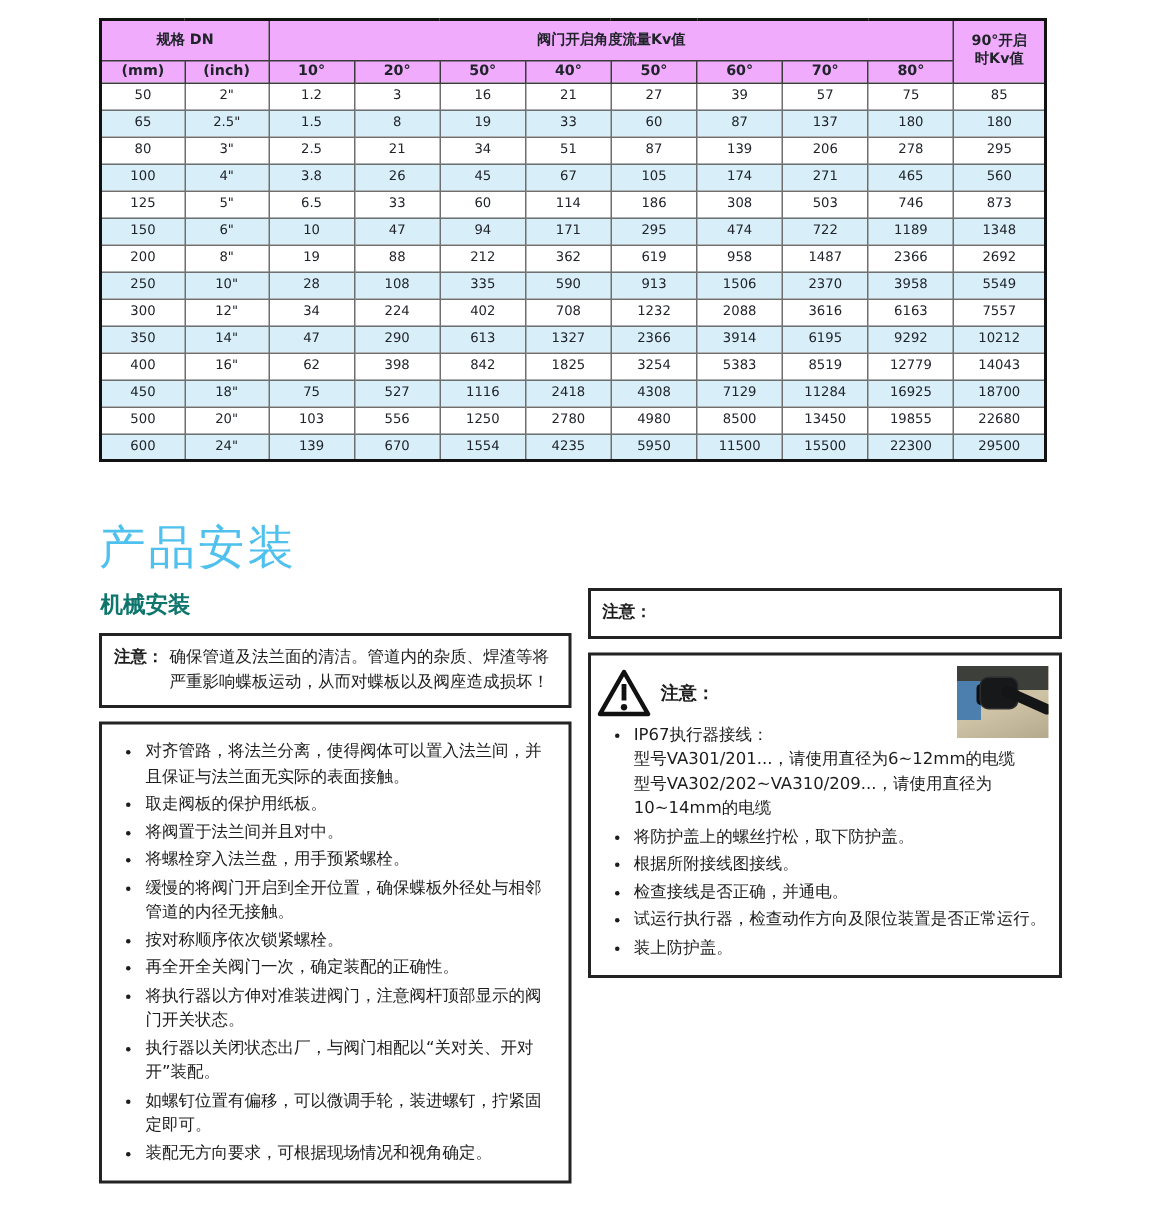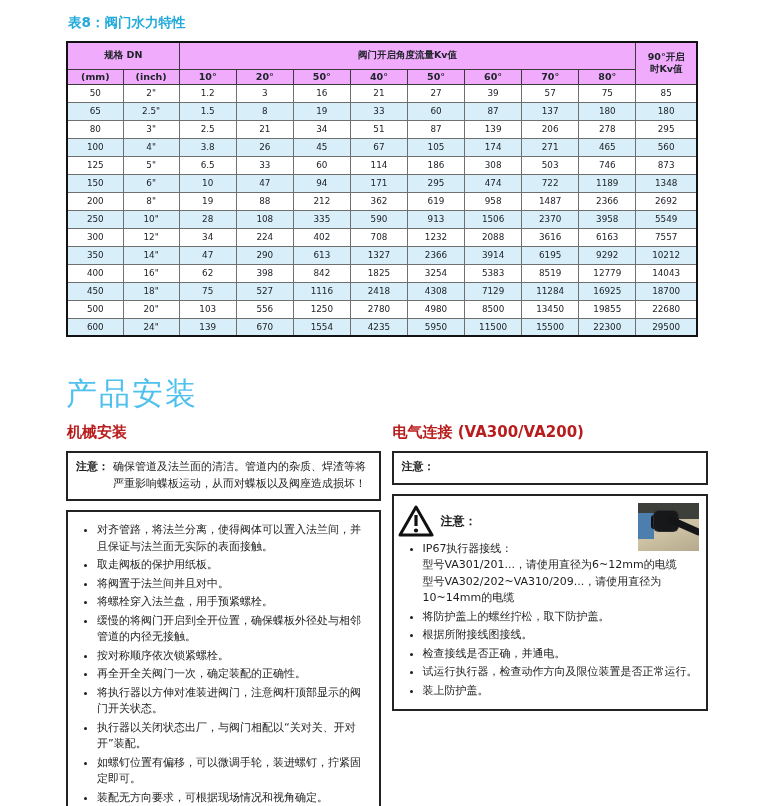--- a/index.html
+++ b/index.html
@@ -52,21 +52,21 @@
     font-weight:400;
     color:#4fc1ee;
     letter-spacing:2px;
   }
 
   
   .cols { display:flex; gap:11px; margin-top:6px; }
   .col-left  { width:315px; }
   .col-right { width:317px; }
   .sub-heading {
-    font-size:15px; font-weight:bold; color:#b91c1c;
+    font-size:15px; font-weight:bold; color:#0f766e;
     margin:2px 0 9px 1px;
   }
   .nbox {
     border:2px solid #232323;
     padding:6px 8px 7px 8px;
     font-size:11px;
     line-height:1.5;
     background:#fff;
   }
   .nrow { display:flex; }
@@ -113,21 +113,20 @@
     position:absolute; left:30px; top:12px; width:36px; height:7px;
     background:#141516; border-radius:3px;
     transform:rotate(24deg); transform-origin:left center;
   }
 </style>
 </head>
 <body>
 
 <div class="page">
 
-  <div class="tbl-title">表8：阀门水力特性</div>
 
   <table class="kv">
     <colgroup>
       <col style="width:56px">
         <col style="width:56px">
       <col style="width:57px">
         <col style="width:57px">
         <col style="width:57px">
         <col style="width:57px">
       <col style="width:57px">
@@ -367,21 +366,20 @@
             <li>再全开全关阀门一次，确定装配的正确性。</li>
             <li>将执行器以方伸对准装进阀门，注意阀杆顶部显示的阀门开关状态。</li>
             <li>执行器以关闭状态出厂，与阀门相配以“关对关、开对开”装配。</li>
             <li>如螺钉位置有偏移，可以微调手轮，装进螺钉，拧紧固定即可。</li>
             <li>装配无方向要求，可根据现场情况和视角确定。</li>
           </ul>
       </div>
     </div>
 
     <div class="col-right">
-      <div class="sub-heading">电气连接 (VA300/VA200)</div>
 
       <div class="nbox">
         <div class="nrow">
           <span class="nlabel">注意：</span>
         </div>
       </div>
 
       <div class="nbox steps-box caution-box">
         <div class="photo">
           <div class="ph-dark"></div>

